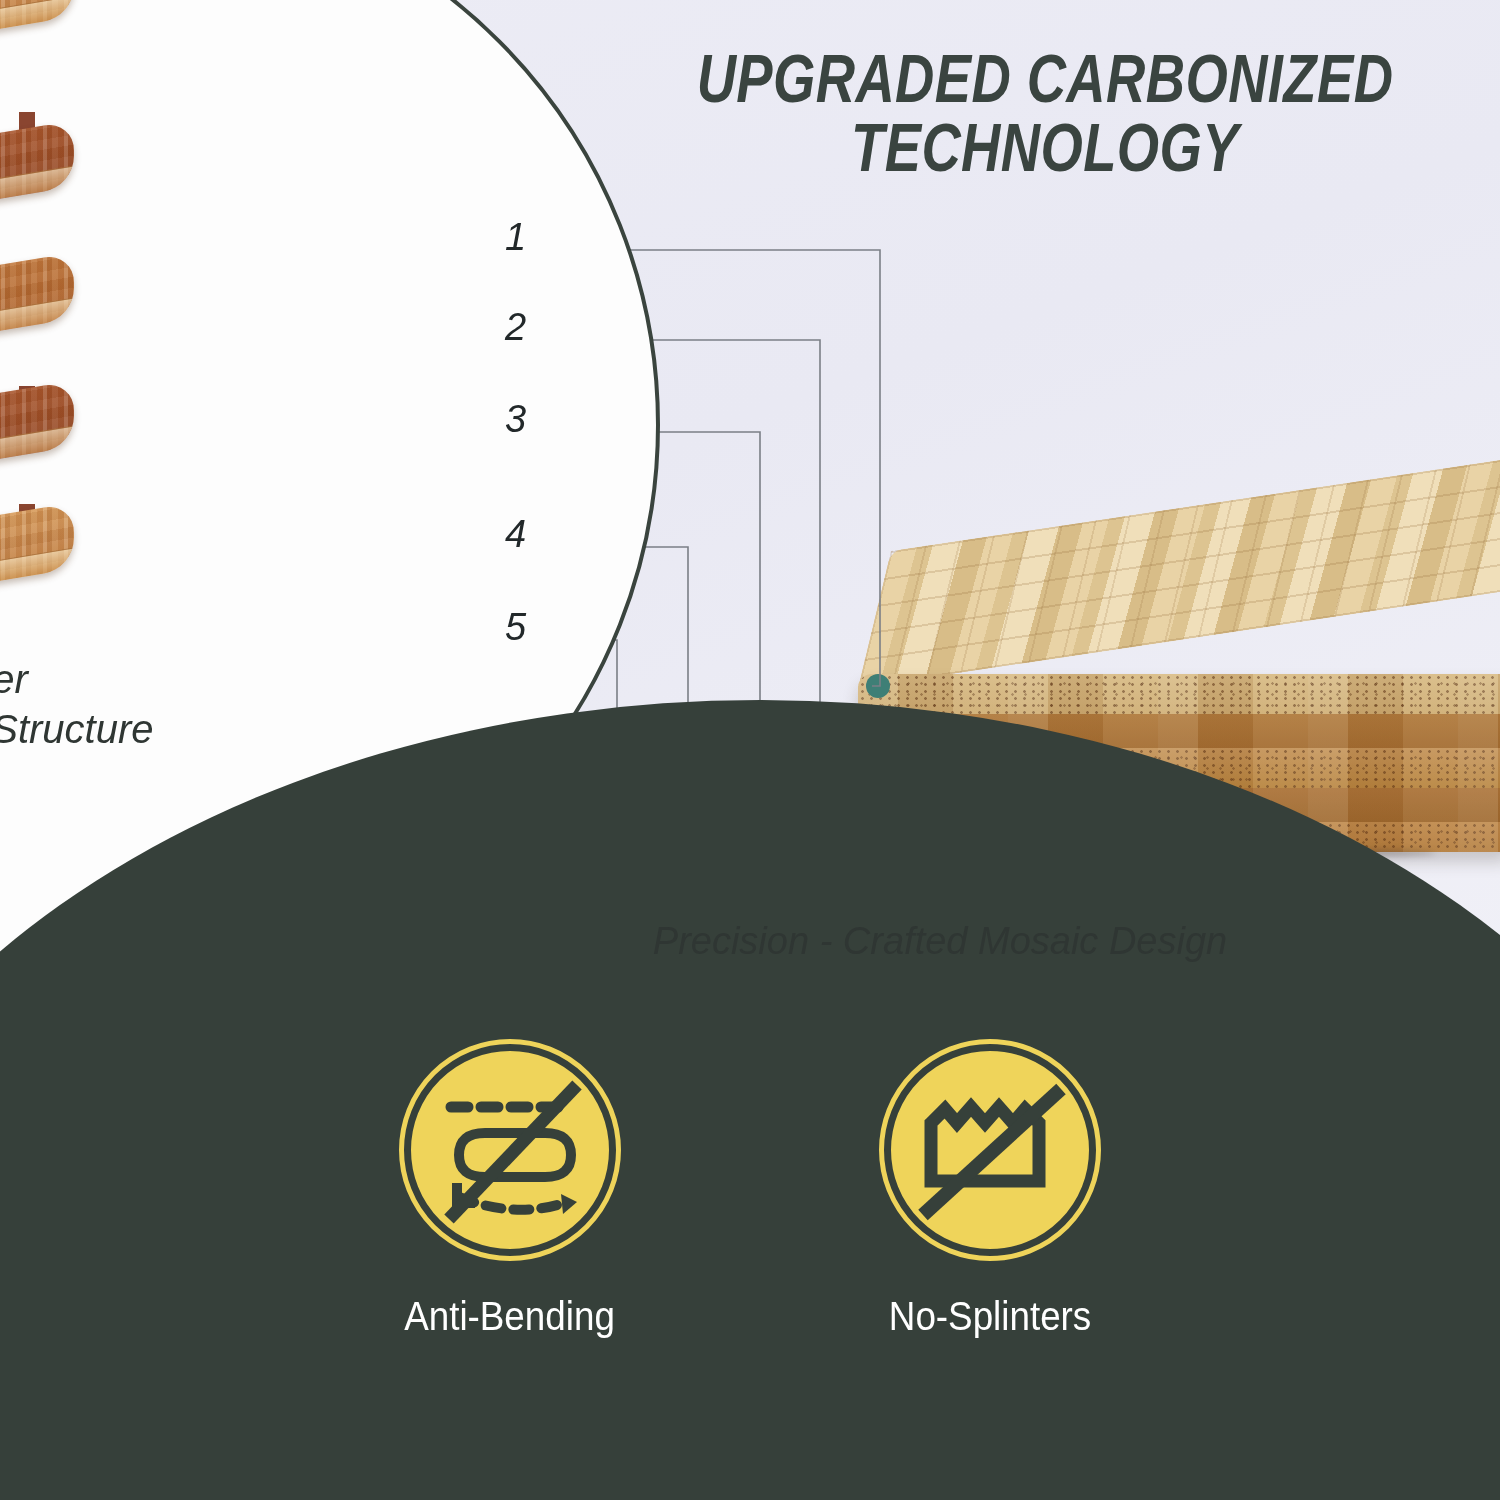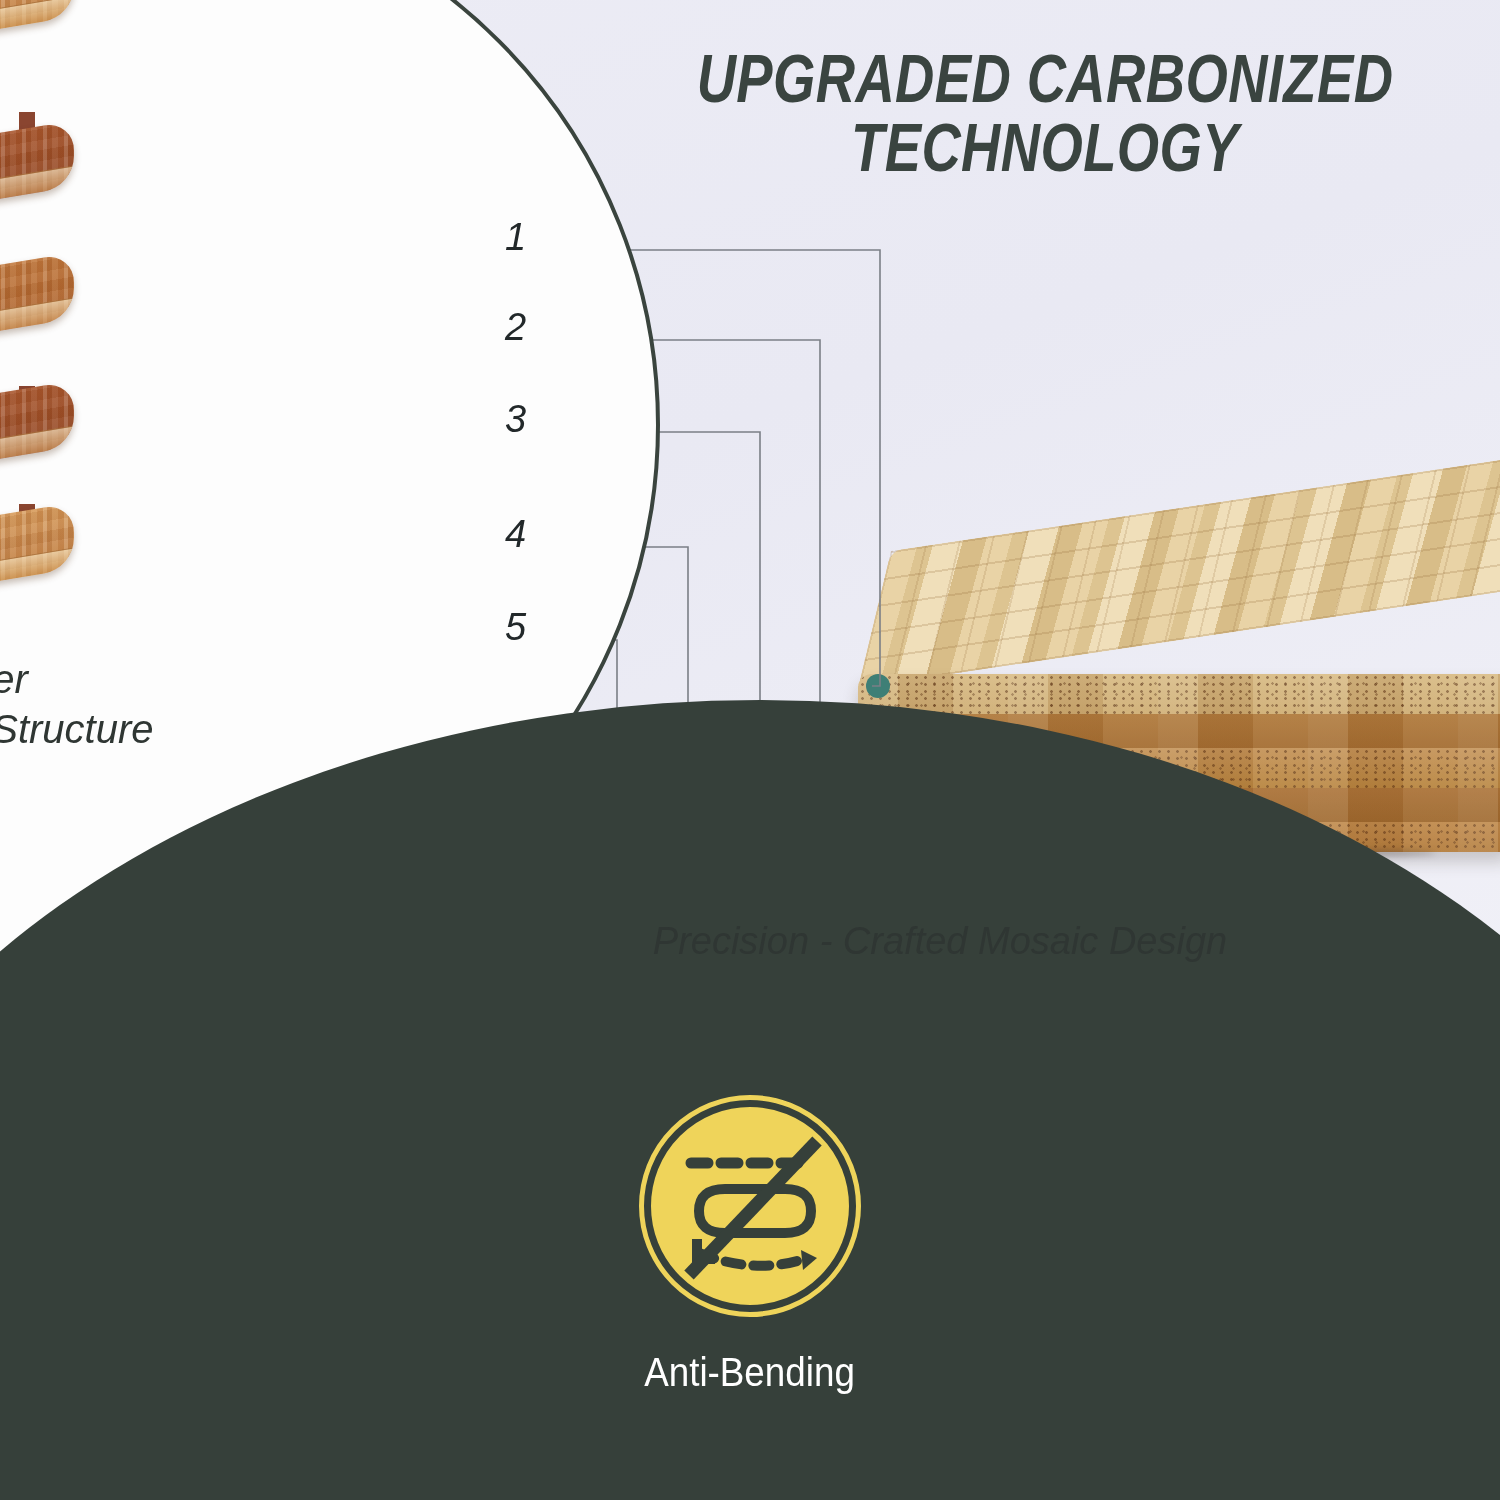--- a/index.html
+++ b/index.html
@@ -146,21 +146,21 @@
     position:absolute;color:#22282a;font-size:38px;line-height:1;
   }
 
   .board-caption{
     position:absolute;left:560px;top:920px;width:760px;text-align:center;
     color:#2f3633;font-size:38px;
   }
 
   
   .features{
-    position:absolute;left:0;top:1100px;width:1500px;height:360px;
+    position:absolute;left:0;top:1044px;width:1500px;height:360px;
     display:flex;align-items:flex-start;justify-content:center;gap:150px;
   }
   .feature{width:330px;display:flex;flex-direction:column;align-items:center;}
   .badge{
     width:212px;height:212px;border-radius:50%;
     background:#efd45a;
     border:7px solid #36403a;
     outline:5px solid #efd45a;
     outline-offset:0px;
     position:relative;
@@ -303,15 +303,24 @@
           </g>
           <path d="M150 143 l16 8 l-14 12 z" fill="#36403a"></path>
           <path d="M46 132 v20 h18" stroke="#36403a" stroke-width="10" fill="none"></path>
           <line x1="38" y1="168" x2="166" y2="34" stroke="#36403a" stroke-width="13"></line>
         </svg>
       </div>
       <div class="feature-label">Anti-Bending</div>
     </div>
 
 
+    <div class="feature">
+      <div class="badge">
+        <svg width="198" height="198" viewBox="0 0 198 198">
+          <path d="M40 72 l14 -14 l12 14 l14 -16 l14 16 l14 -16 l14 16 l12 -14 l14 14 v58 h-108 z" fill="none" stroke="#36403a" stroke-width="13" stroke-linejoin="miter"></path>
+          <line x1="32" y1="164" x2="170" y2="38" stroke="#36403a" stroke-width="14"></line>
+        </svg>
+      </div>
+      <div class="feature-label">No-Splinters</div>
+    </div>
   </div>
 
 </div>
 
 </body></html>

